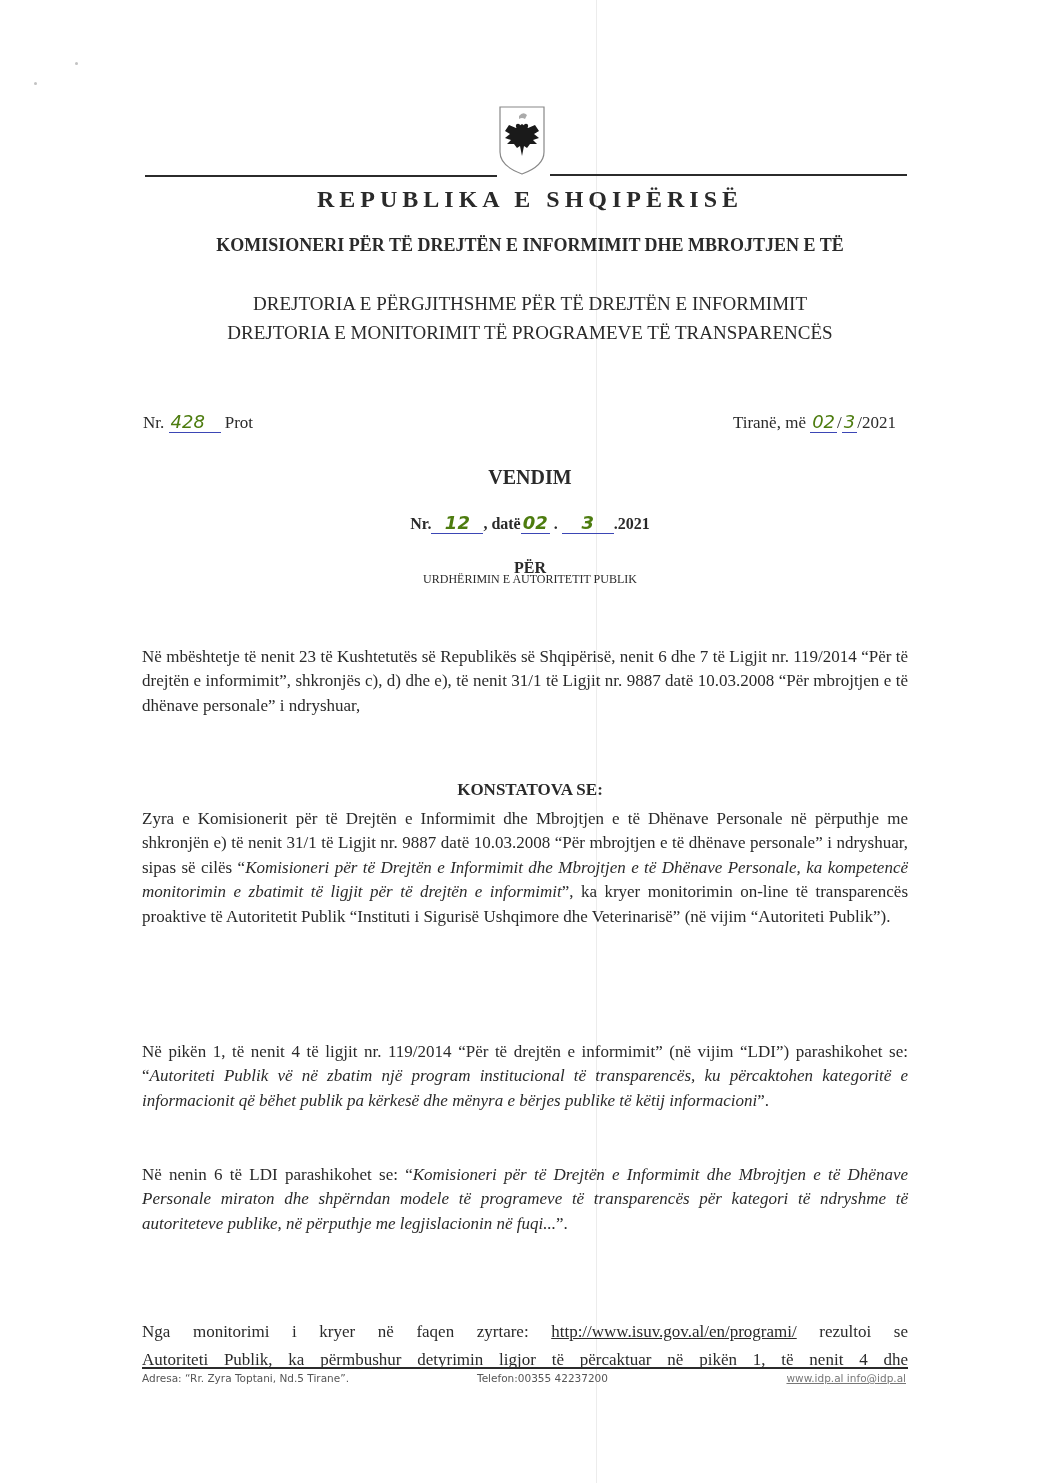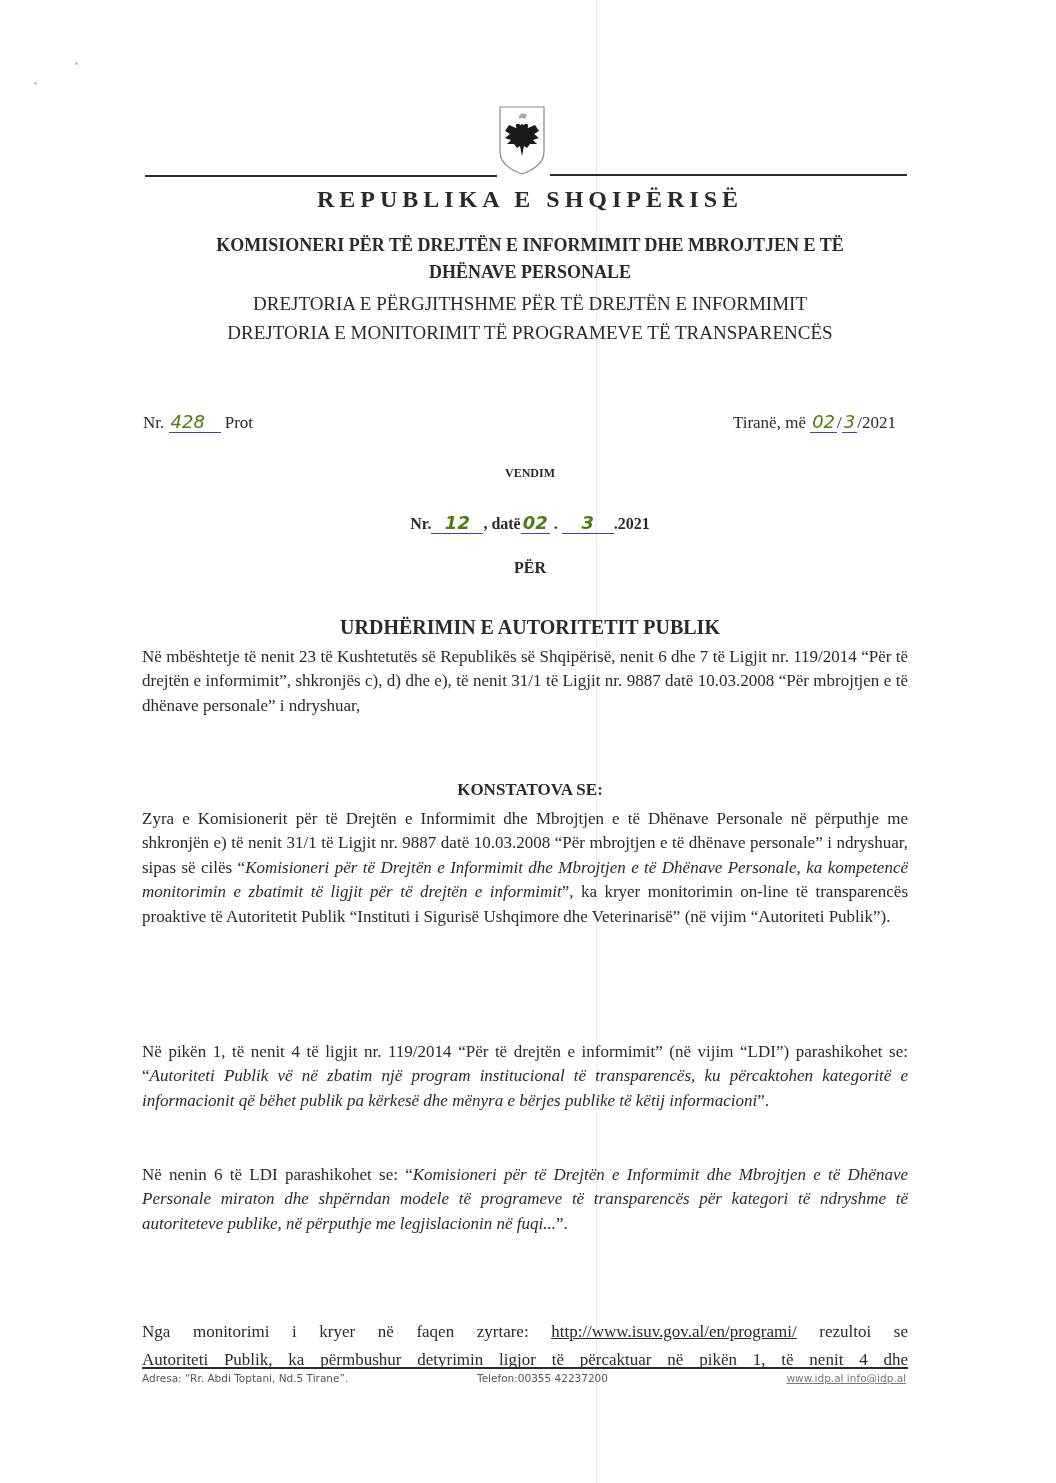--- a/index.html
+++ b/index.html
@@ -18,24 +18,24 @@
   .republika { top: 186px; font-size: 24px; font-weight: bold; letter-spacing: 5px; }
   .kom { top: 232px; font-size: 18px; font-weight: bold; line-height: 27px; }
   .drej { top: 289px; font-size: 19px; line-height: 29px; }
 
   .nr-prot { position: absolute; left: 143px; top: 411px; font-size: 17px; }
   .tirane { position: absolute; right: 160px; top: 411px; font-size: 17px; }
   .hand { font-family: "DejaVu Sans", sans-serif; color: #4d7c0f; font-style: italic; font-size: 18px;
           border-bottom: 1px solid #3b46b5; display: inline-block; padding: 0 2px; }
   .hand.wide { min-width: 48px; }
 
-  .vendim { top: 466px; font-size: 12px; font-weight: bold; }
+  .vendim { top: 466px; font-size: 20px; font-weight: bold; }
   .vnr { top: 512px; font-size: 16px; font-weight: bold; }
   .per { top: 559px; font-size: 16px; font-weight: bold; }
-  .urdh { top: 616px; font-size: 20px; font-weight: bold; }
+  .urdh { top: 572px; font-size: 12px; font-weight: normal; }
   .konst { top: 752px; font-size: 17px; font-weight: bold; margin-top: 28px; }
 
   .para { position: absolute; left: 142px; width: 766px; font-size: 17px; line-height: 24.4px; text-align: justify; }
   .p1 { top: 645px; }
   .p2 { top: 807px; }
   .p3 { top: 1040px; }
   .p4 { top: 1163px; }
   .p5 { top: 1318px; line-height: 28px; }
   .it { font-style: italic; }
   .link { text-decoration: underline; }
@@ -60,21 +60,20 @@
   <path d="M25 20 L19 24 L12 21 L8 27 L13 30 L8 34 L14 36 L10 40 L17 40 L20 44 L23 42 L25 52 L27 42 L30 44 L33 40 L40 40 L36 36 L42 34 L37 30 L42 27 L38 21 L31 24 Z" fill="#1a1a1a"></path>
   <circle cx="21" cy="22" r="2.2" fill="#1a1a1a"></circle>
   <circle cx="29" cy="22" r="2.2" fill="#1a1a1a"></circle>
 </svg>
 <div class="hr-left"></div>
 <div class="hr-right"></div>
 
 <div class="center republika">REPUBLIKA E SHQIPËRISË</div>
 <div class="center kom">
   <div>KOMISIONERI PËR TË DREJTËN E INFORMIMIT DHE MBROJTJEN E TË</div>
-  <div>DHËNAVE PERSONALE</div>
 </div>
 <div class="center drej">
   <div>DREJTORIA E PËRGJITHSHME PËR TË DREJTËN E INFORMIMIT</div>
   <div>DREJTORIA E MONITORIMIT TË PROGRAMEVE TË TRANSPARENCËS</div>
 </div>
 
 <div class="nr-prot">
   <span>Nr.</span>
   <span class="hand wide">428</span>
   <span>Prot</span>
@@ -100,16 +99,16 @@
 
 <div class="para p4"><span>Në nenin 6 të LDI parashikohet se: “</span><span class="it">Komisioneri për të Drejtën e Informimit dhe Mbrojtjen e të Dhënave Personale miraton dhe shpërndan modele të programeve të transparencës për kategori të ndryshme të autoriteteve publike, në përputhje me legjislacionin në fuqi...</span><span>”.</span></div>
 
 <div class="para p5">
   <div style="text-align:justify;text-align-last:justify;"><span>Nga monitorimi i kryer në faqen zyrtare: </span><span class="link">http://www.isuv.gov.al/en/programi/</span><span>  rezultoi se</span></div>
   <div style="text-align:justify;text-align-last:justify;">Autoriteti Publik, ka përmbushur detyrimin ligjor të përcaktuar në pikën 1, të nenit 4 dhe</div>
 </div>
 
 <div class="footer-line"></div>
 <div class="footer">
-  <span class="addr">Adresa: “Rr. Abdi Toptani, Nd.5 Tirane”.</span>
+  <span class="addr">Adresa: “Rr. Zyra Toptani, Nd.5 Tirane”.</span>
   <span class="tel">Telefon:00355 42237200</span>
   <span class="web">www.idp.al info@idp.al</span>
 </div>
 
 </body></html>

